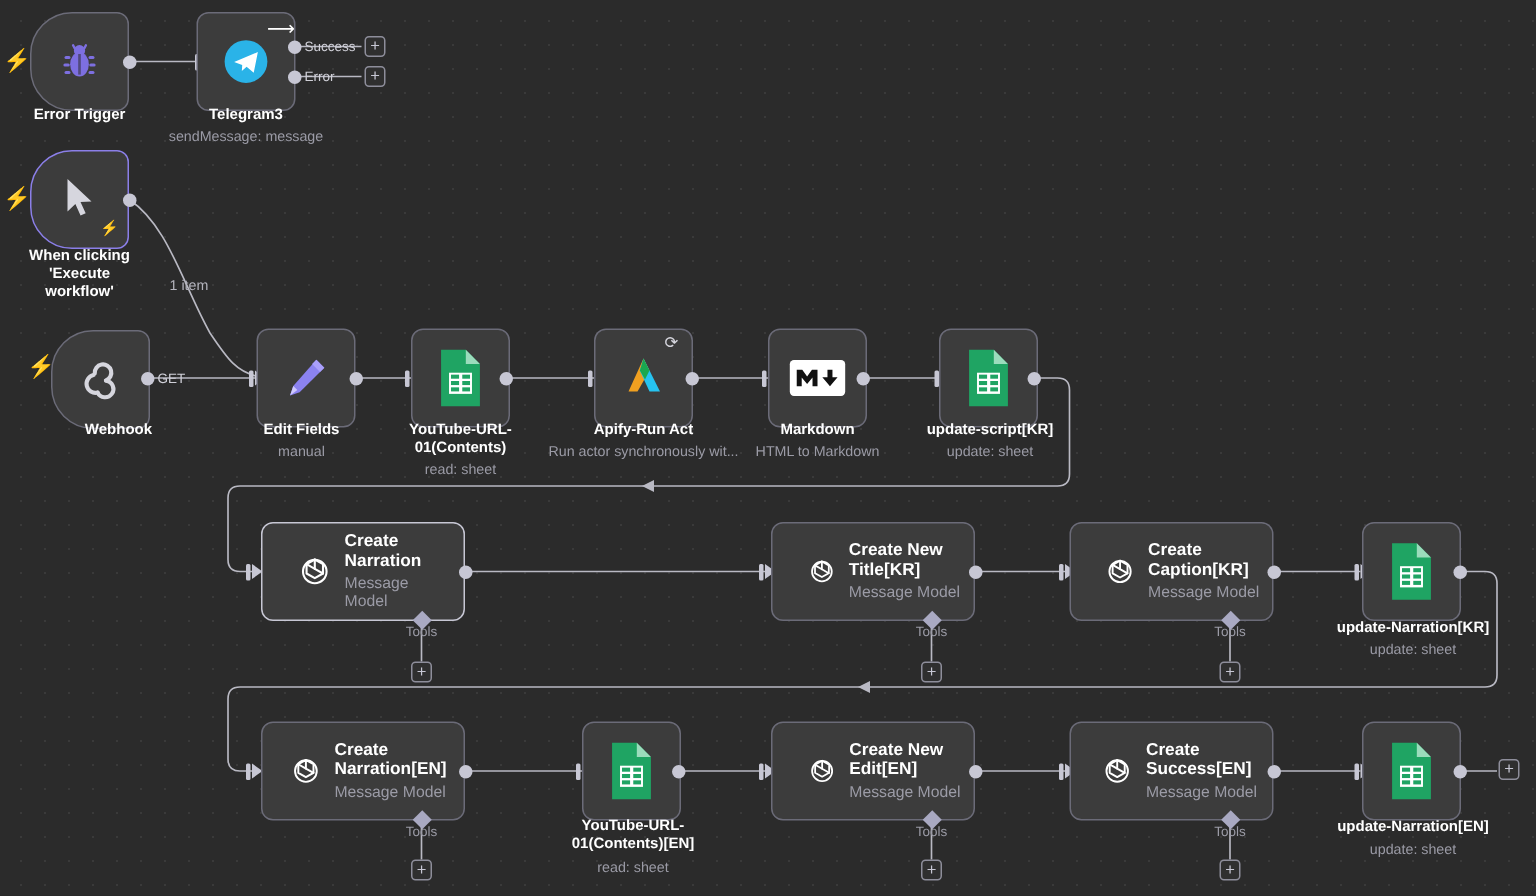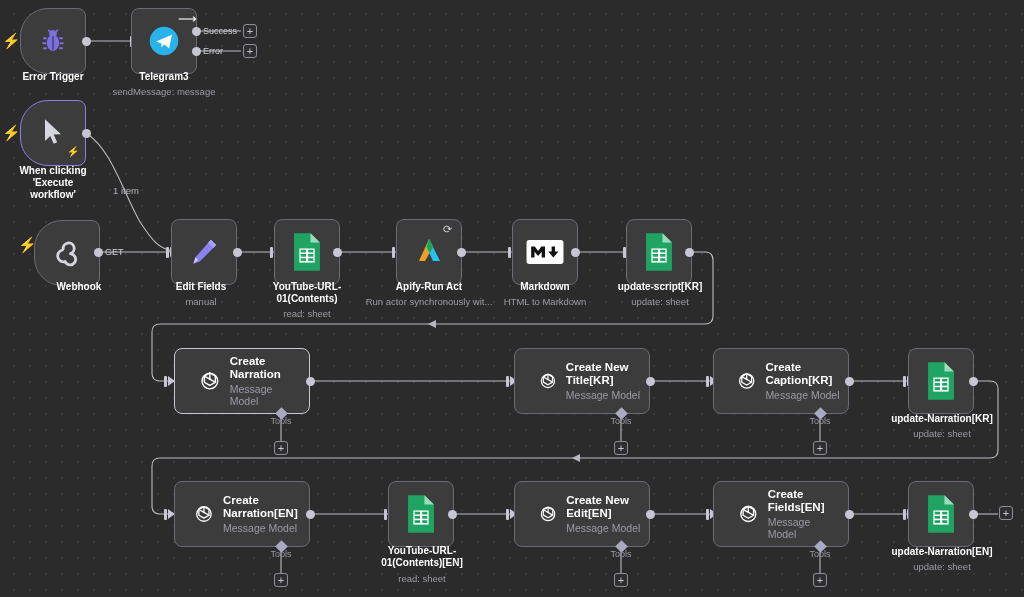--- a/index.html
+++ b/index.html
@@ -539,21 +539,21 @@
       <svg class="ic oa" viewBox="0 0 32 32">
         <g fill="none" stroke="#ffffff" stroke-width="1.9" stroke-linejoin="round" stroke-linecap="round">
           <path d="M16 5.2 L23.4 9.4 L23.4 17.8 L16 22 L8.6 17.8 L8.6 9.4 Z"></path>
           <path d="M16 5.2 L16 13.6 L23.4 17.8"></path>
           <path d="M8.6 9.4 L16 13.6"></path>
           <circle cx="16" cy="16" r="10.6"></circle>
         </g>
       </svg>
       <div class="txt">
         <div class="t1">Create
-Fields[EN]</div>
+Success[EN]</div>
         <div class="t2">Message Model</div>
       </div>
     </div>
   </div>
   <div class="dot" style="left:845px; top:510px;"></div>
   <div class="diamond" style="left:816px; top:542px;"></div>
   <div class="toolslbl" style="left:802px; top:549px; width:36px;">Tools</div>
   <div class="plus" style="left:813px; top:573px;">+</div>
 
   <div class="arrowbar" style="left:903px; top:509px;"></div>

